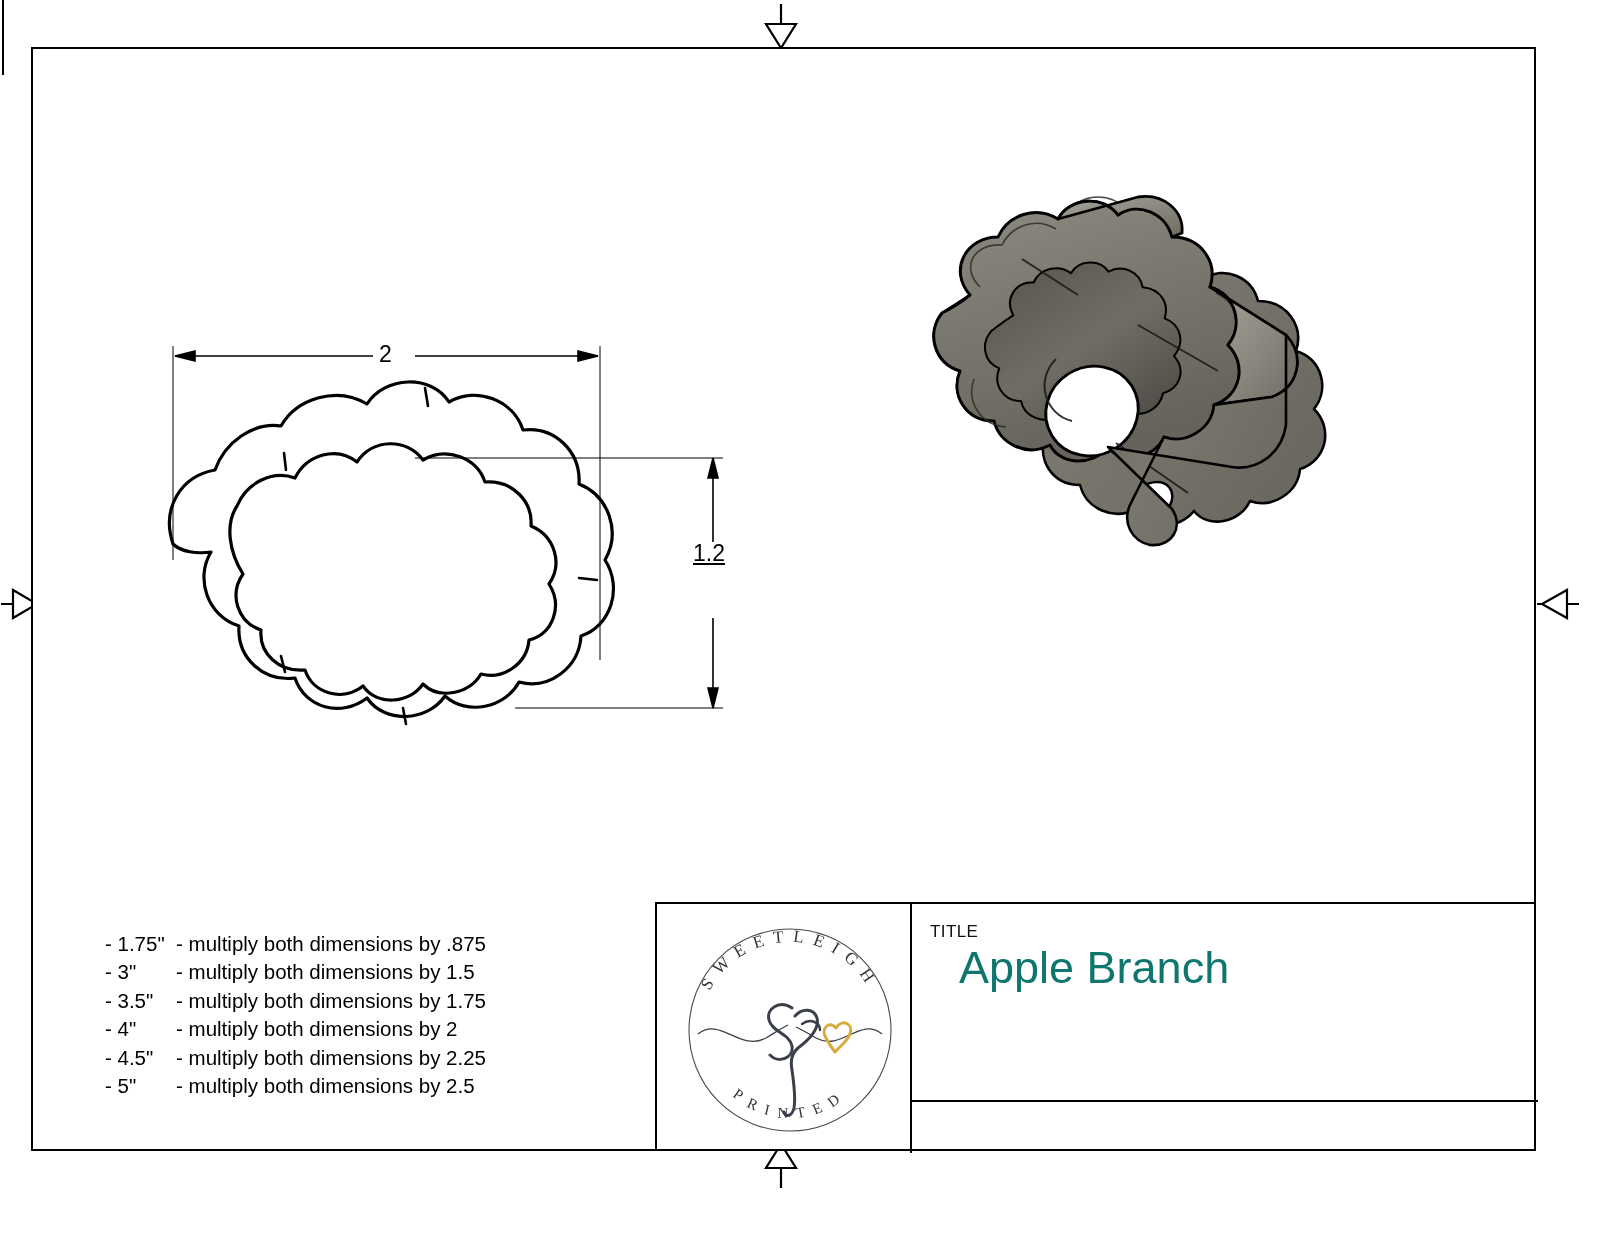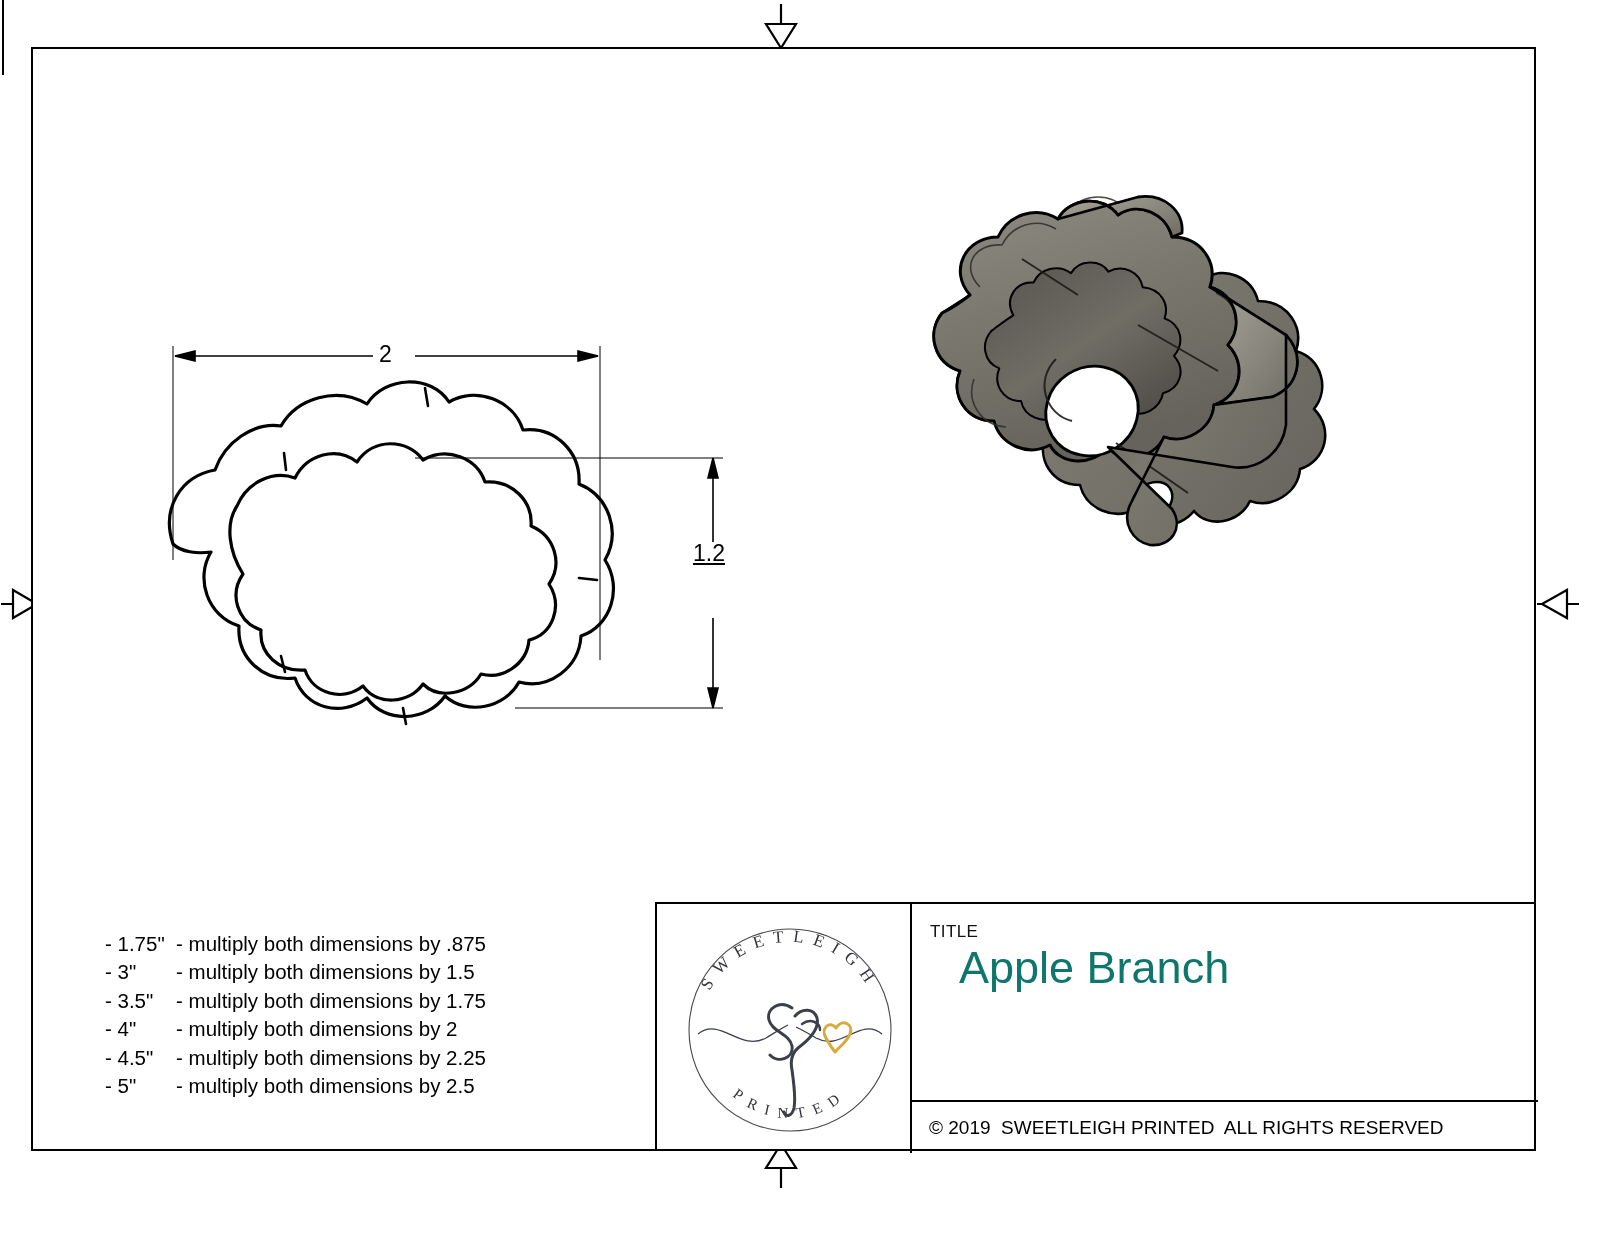--- a/index.html
+++ b/index.html
@@ -441,20 +441,17 @@
                    C 158,136 155,132 152,126 Z"></path>
         </svg>
       </div>
     </div>
 
     <div class="tb-right">
       <div class="tb-title-cell">
         <div class="tb-title-label">TITLE</div>
         <div class="tb-title-value">Apple Branch</div>
       </div>
-      <div class="tb-copy">
-        <span>© 2019  SWEETLEIGH PRINTED  ALL RIGHTS RESERVED</span>
-      </div>
     </div>
 
   </div>
 
 </div>
 
 </body></html>

